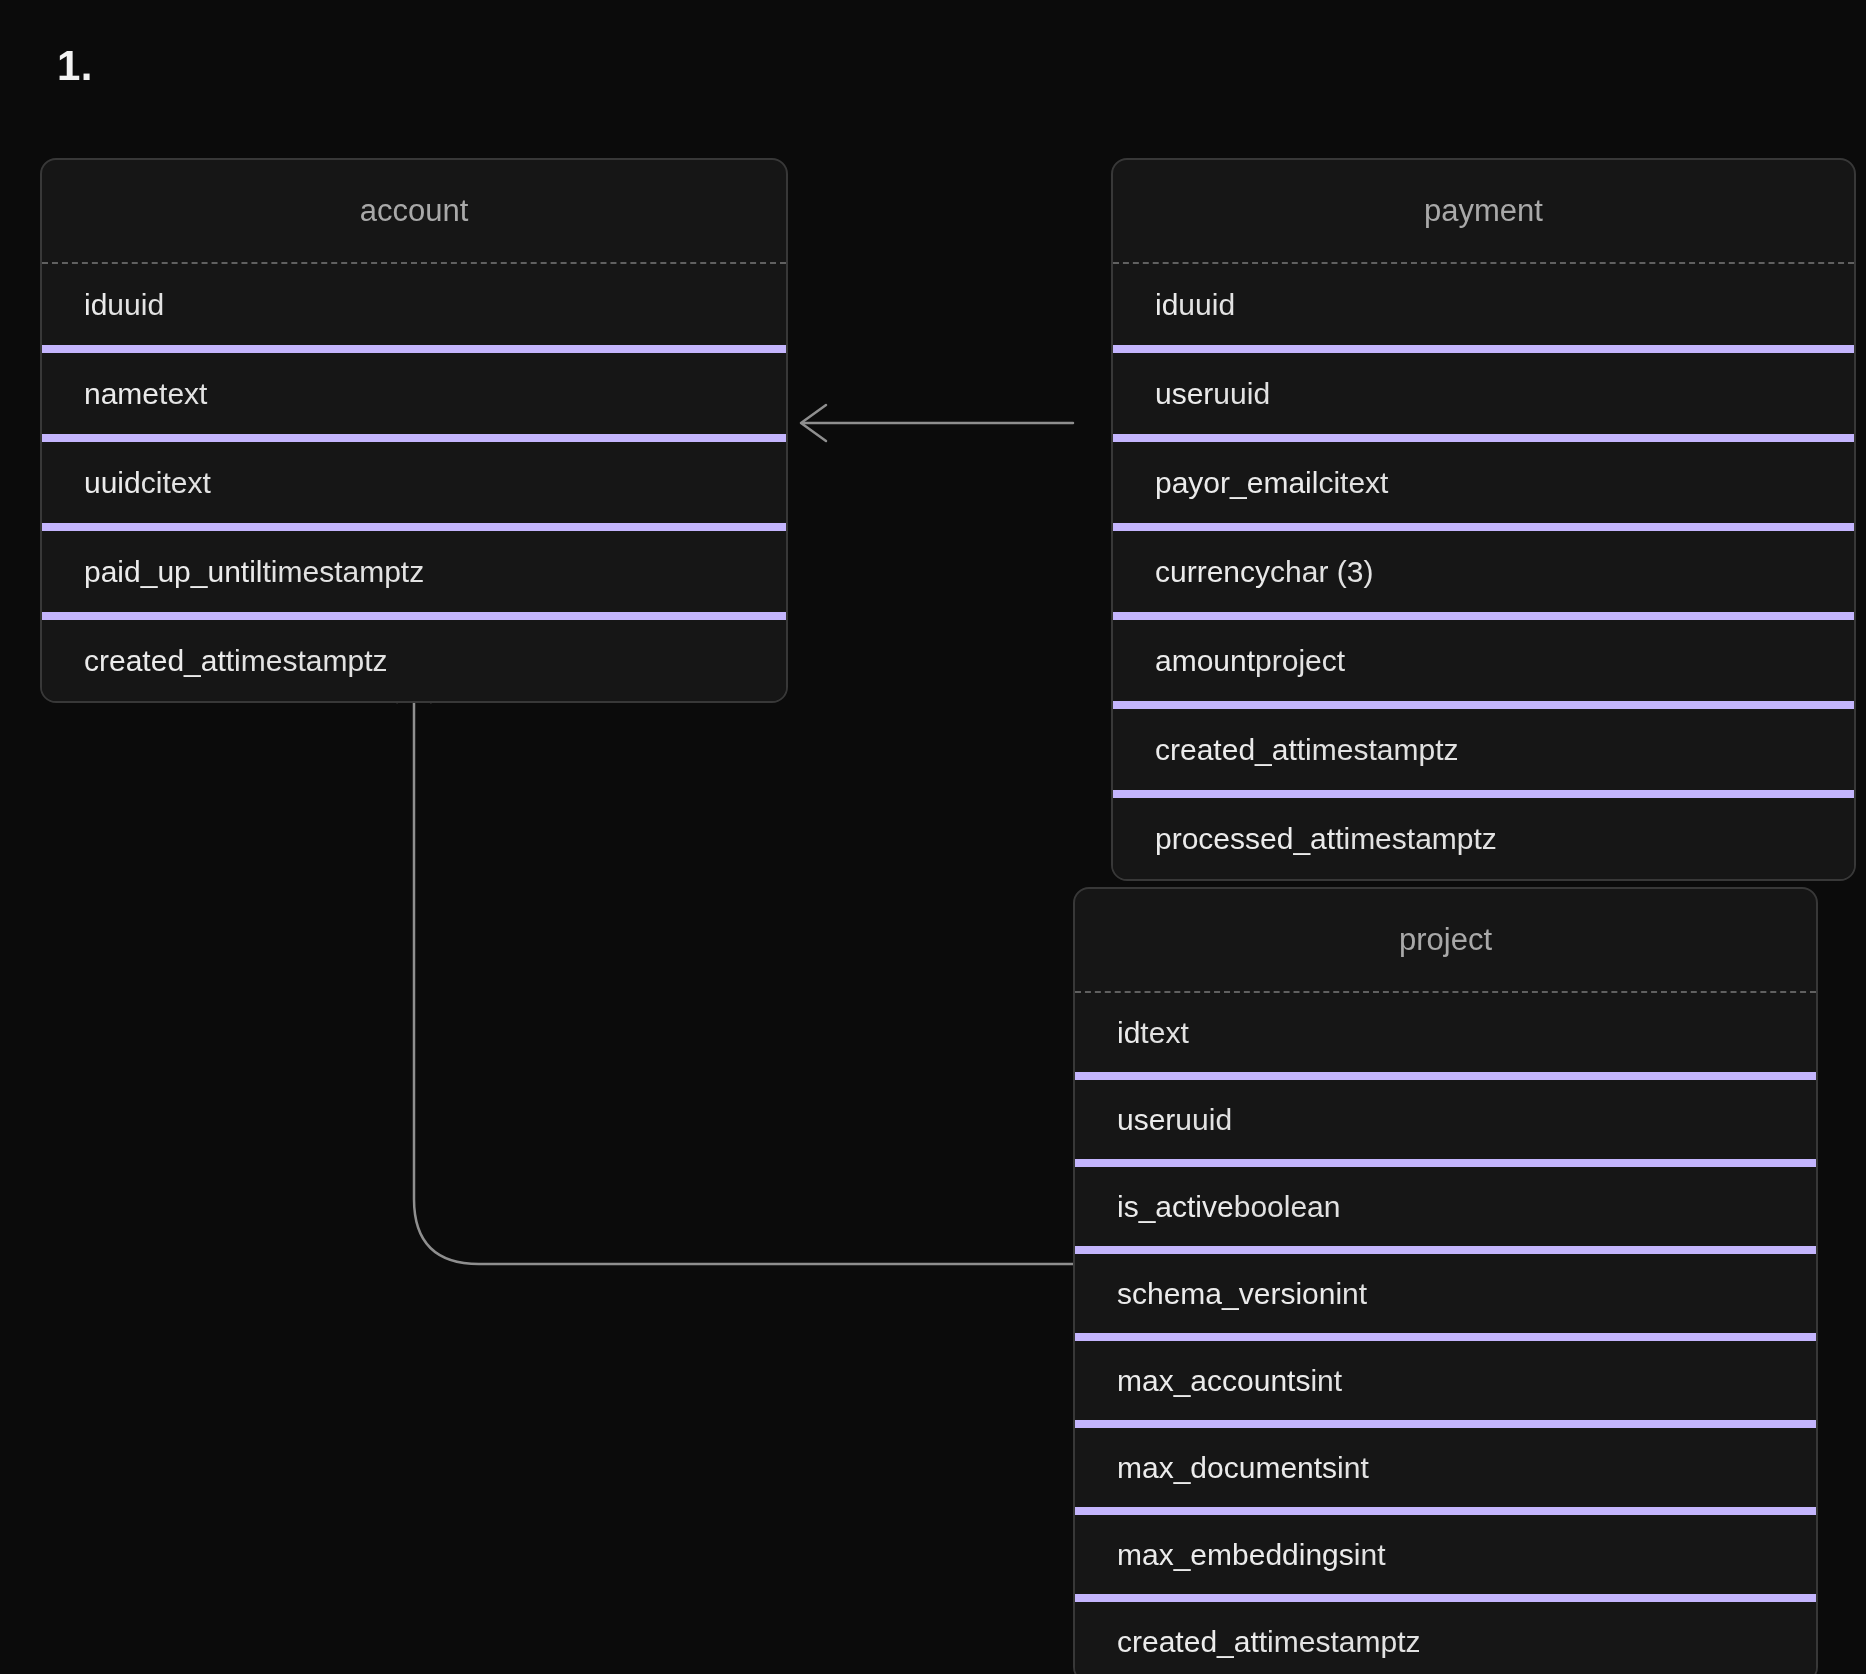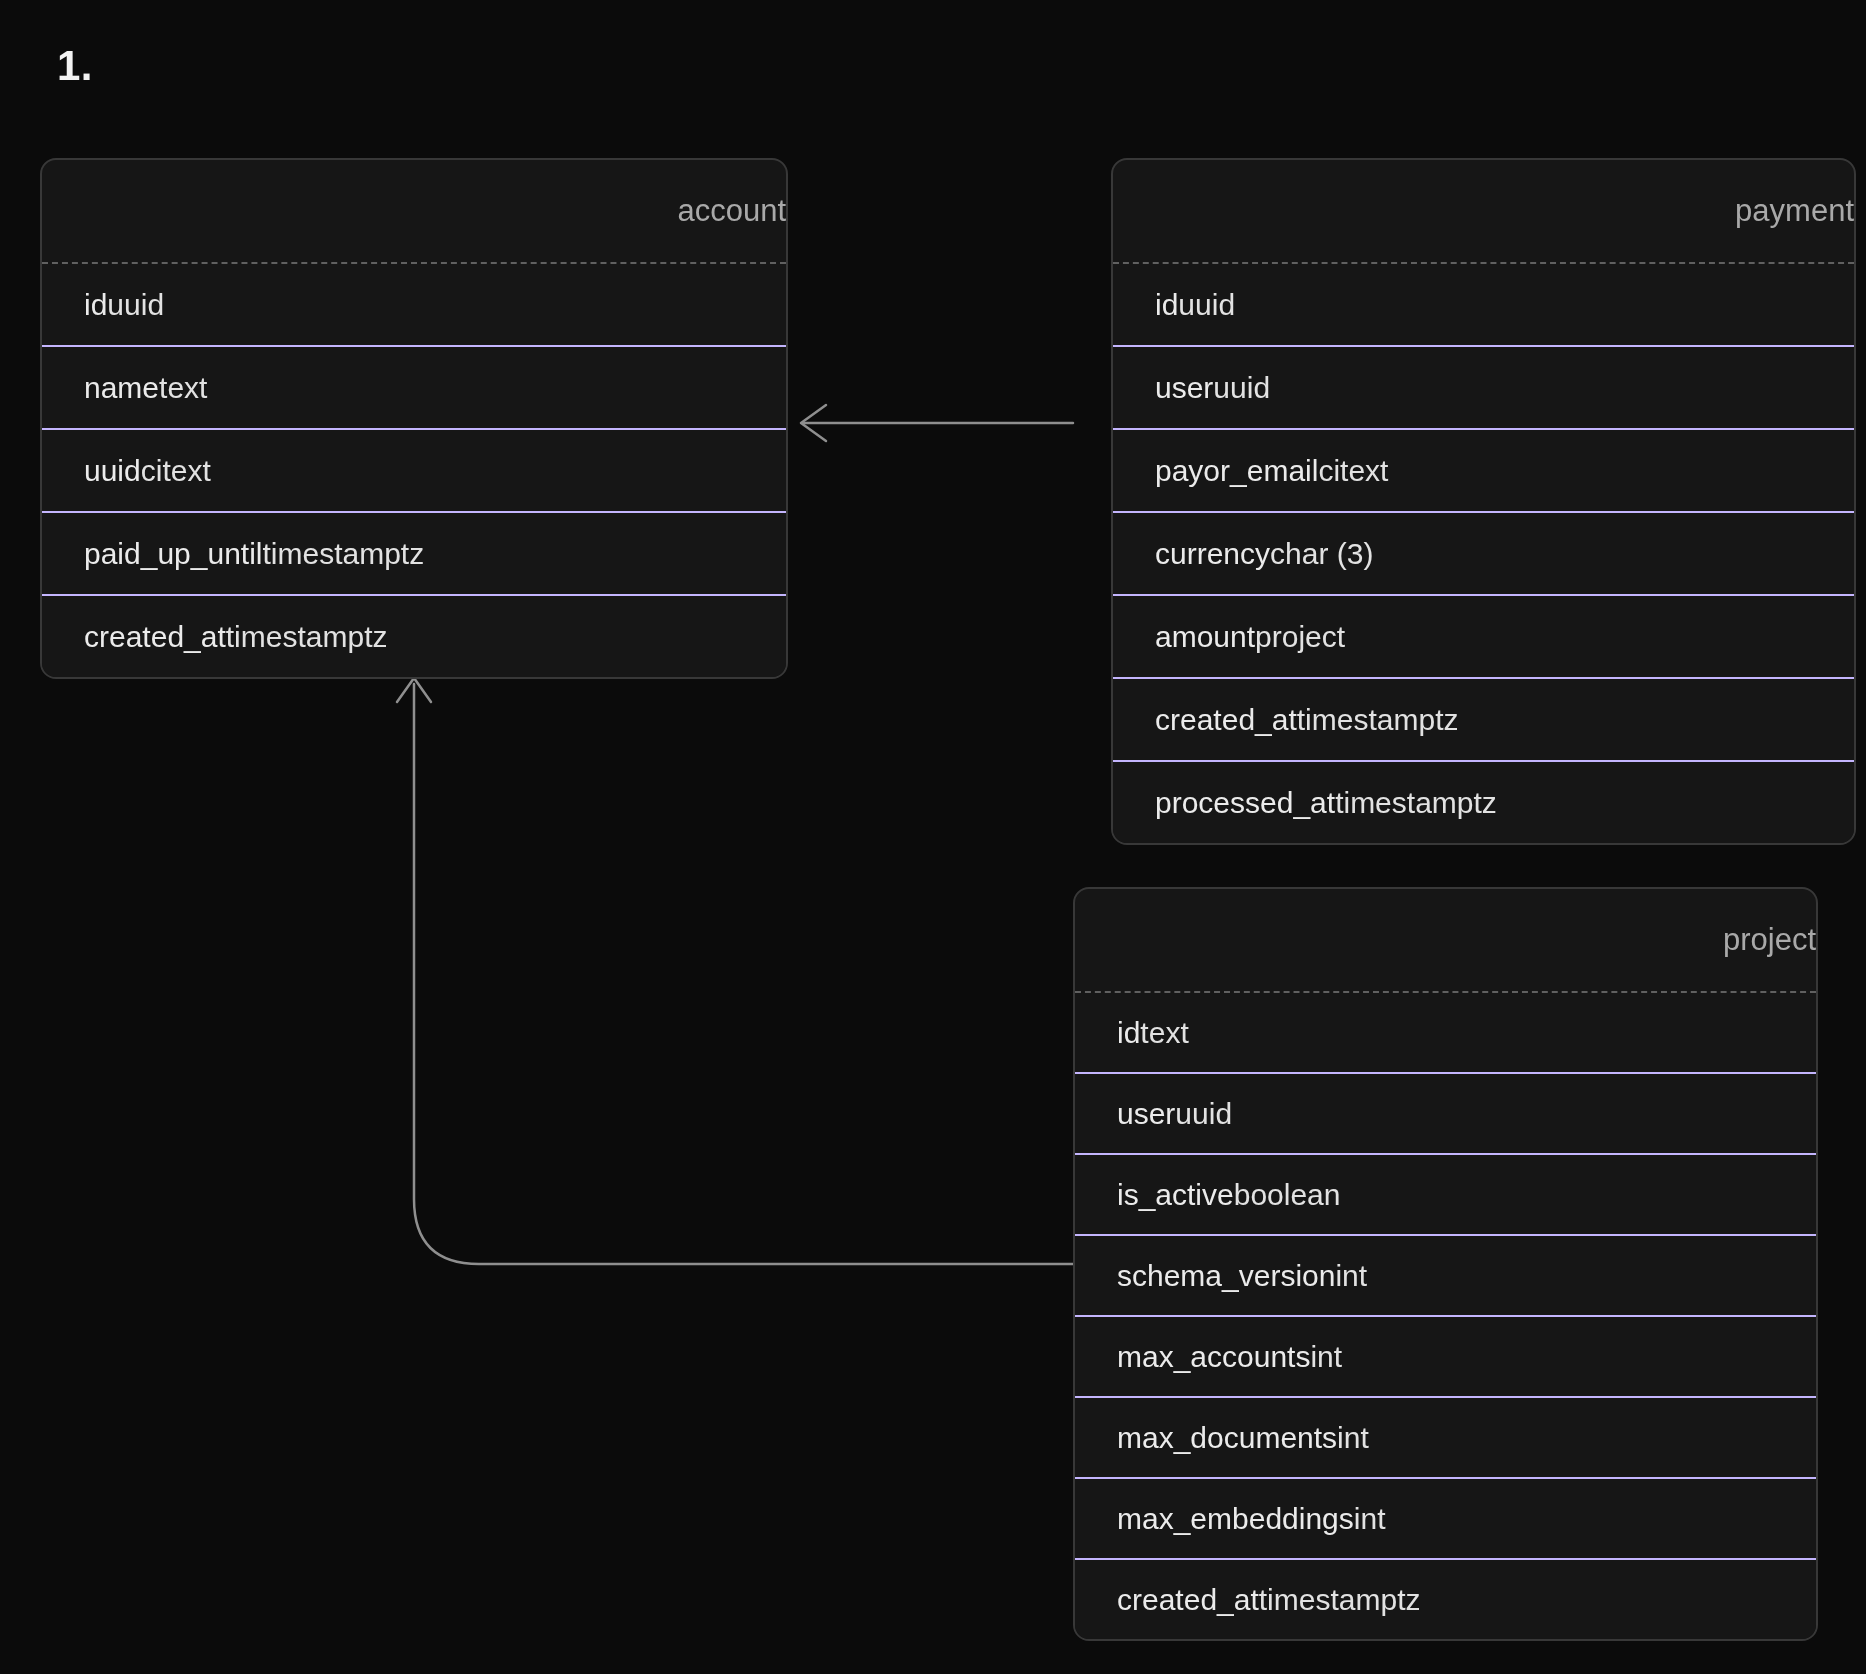--- a/index.html
+++ b/index.html
@@ -17,32 +17,32 @@
   svg.arrows { position:absolute; left:0; top:0; pointer-events:none; }
   .db-table {
     position:absolute; background:#161616;
     border:2px solid #383838; border-radius:16px;
     box-sizing:border-box; overflow:hidden;
   }
   .t-account { left:40px;   top:158px; width:748px; }
   .t-payment { left:1111px; top:158px; width:745px; }
   .t-project { left:1073px; top:887px; width:745px; }
   .table-header {
-    height:102px; display:flex; align-items:center; justify-content:flex-end;
+    height:102px; display:flex; align-items:center; justify-content:center;
     font-size:31px; color:#a9a9a9;
     border-bottom:2px dashed #606060;
   }
   .rows { display:block; }
   .row {
     height:81px; display:flex; align-items:center;
     padding:0 42px;
     font-size:30px; color:#ebebeb; background:#161616;
   }
   .t-project .row { height:79px; }
-  .row + .row { border-top:2px solid #c4b5fd; }
+  .row + .row { border-top:8px solid #c4b5fd; }
   .field-name { color:#ebebeb; }
   .field-type { color:#e2e2e2; }
 </style>
 </head>
 <body>
 
 <div class="canvas">
 
   <h1 class="page-title">
     <span class="marker">1.</span>

